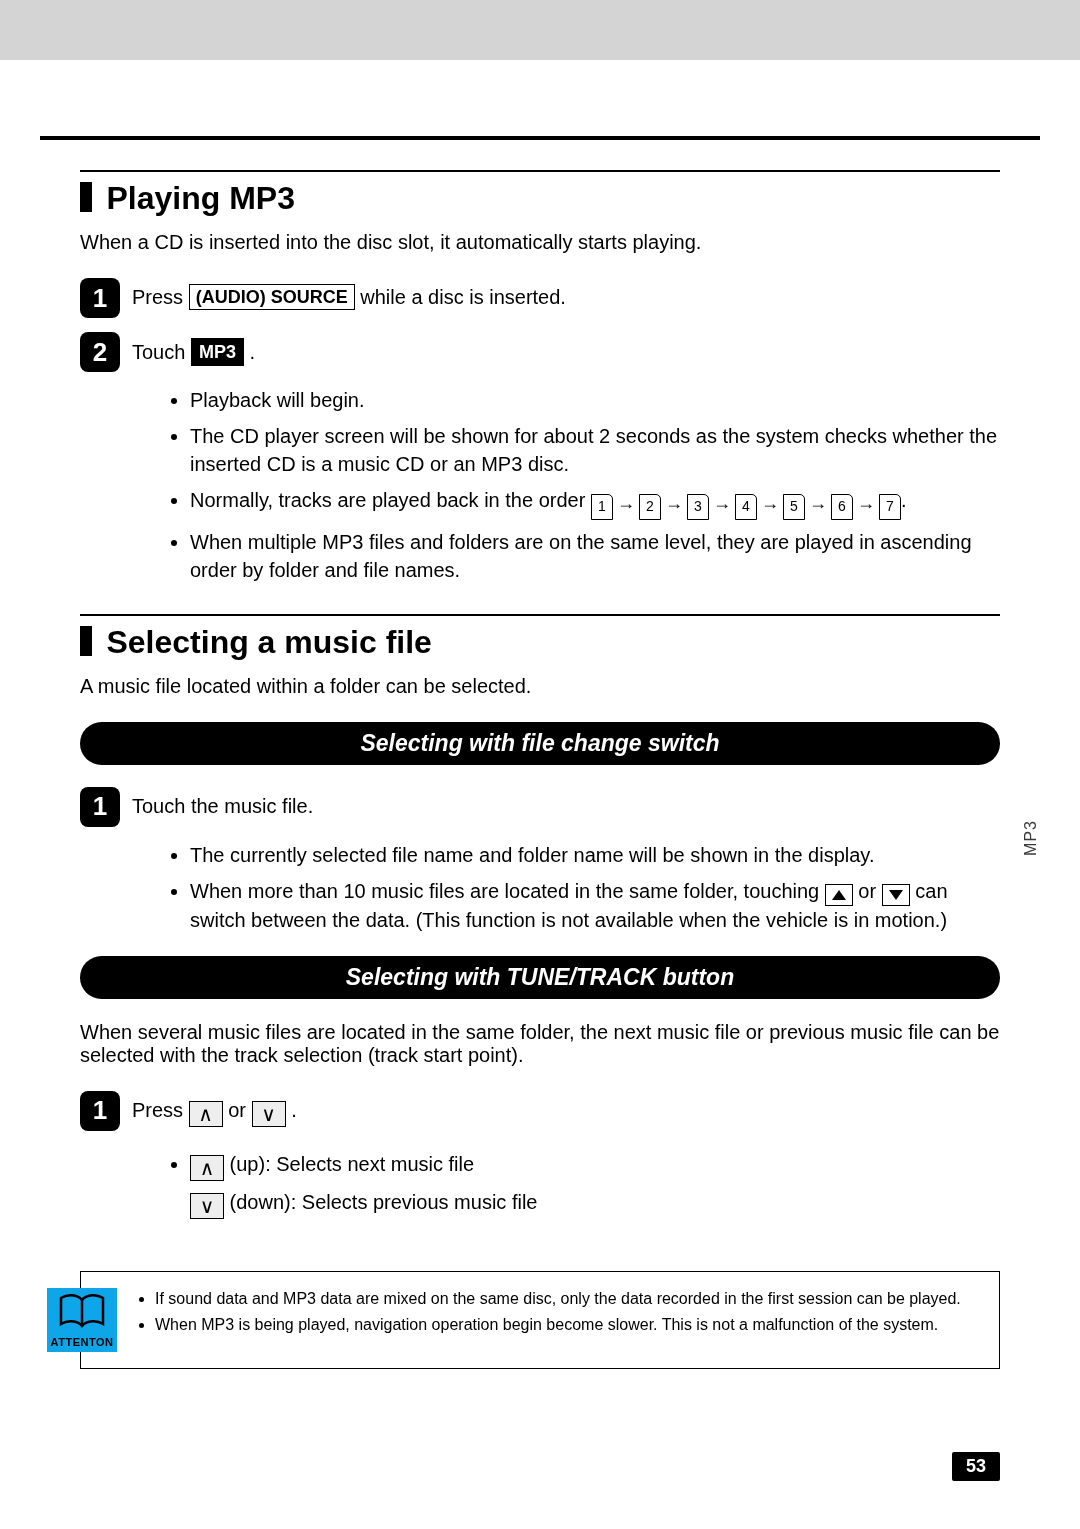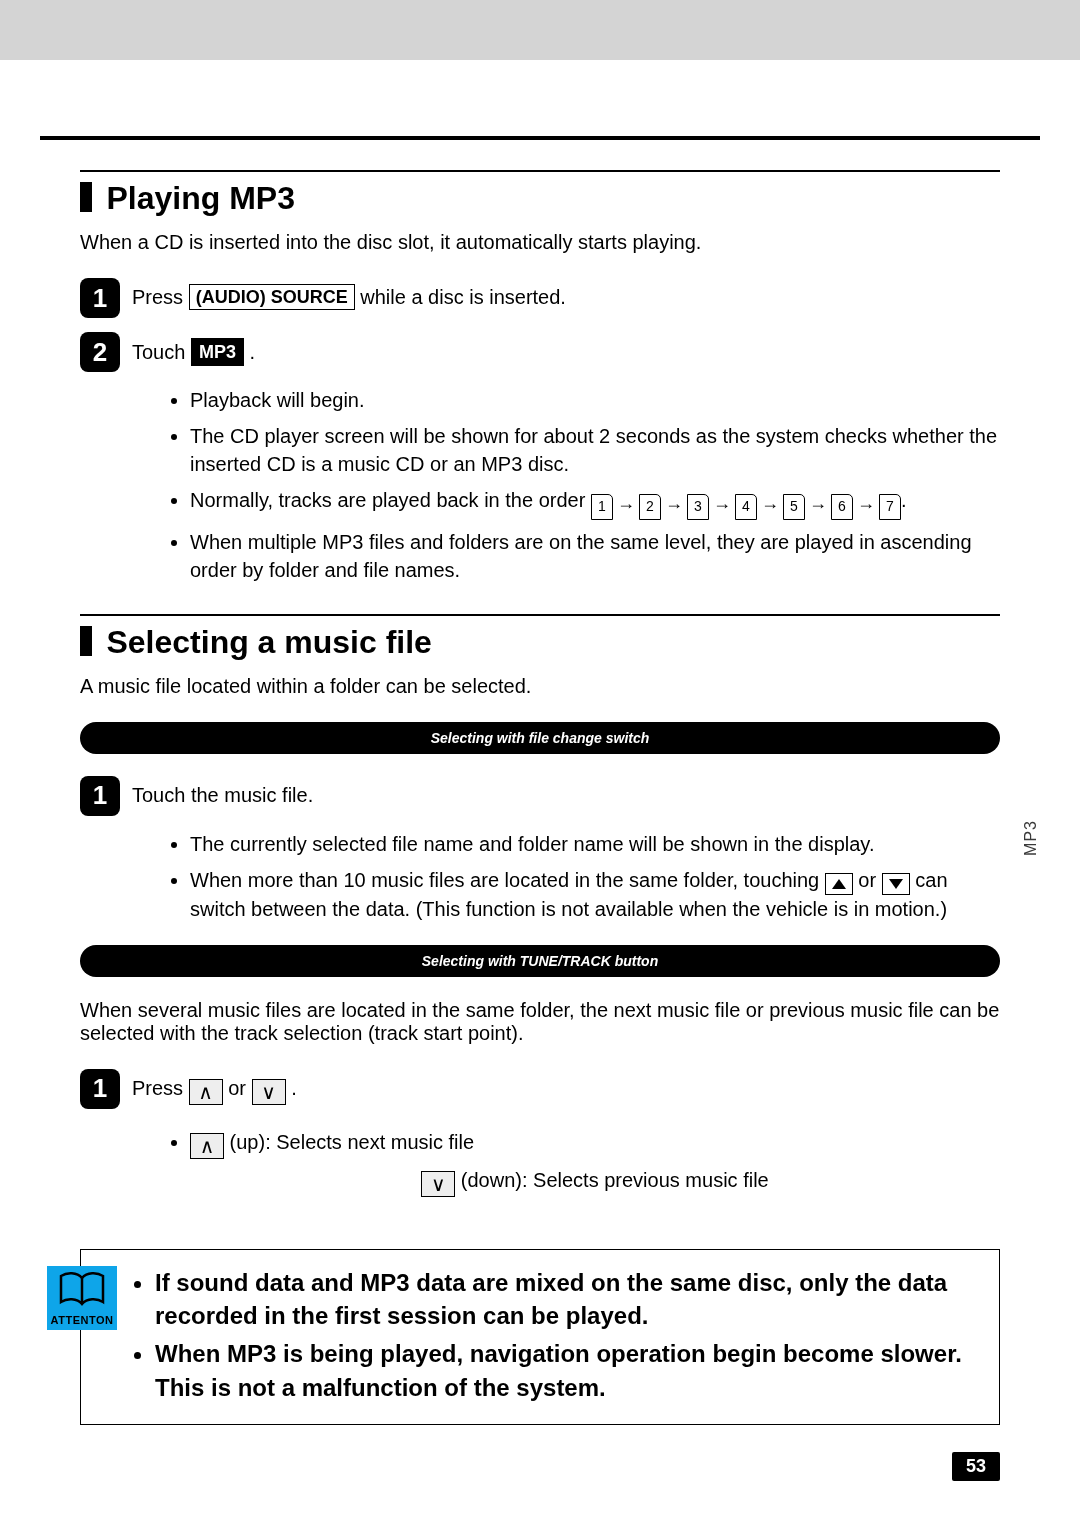--- a/index.html
+++ b/index.html
@@ -15,34 +15,34 @@
   .step { display: flex; align-items: flex-start; margin-bottom: 14px; }
   .step-num { width: 40px; height: 40px; background: #000; color: #fff; border-radius: 8px; display: flex; align-items: center; justify-content: center; font-size: 26px; font-weight: bold; margin-right: 12px; flex-shrink: 0; }
   .step-body { padding-top: 6px; font-size: 20px; line-height: 1.35; }
   .btn-outline { display: inline-block; border: 1px solid #000; padding: 0 6px; font-weight: bold; font-size: 18px; vertical-align: 1px; }
   .btn-solid { display: inline-block; background: #000; color: #fff; padding: 2px 8px; font-weight: bold; font-size: 18px; vertical-align: 1px; }
   ul.bullets { list-style: disc; margin-left: 110px; margin-top: 6px; margin-bottom: 4px; }
   ul.bullets li { font-size: 20px; line-height: 1.4; margin-bottom: 8px; }
   .track-order { white-space: nowrap; }
   .track-box { display: inline-flex; align-items: center; justify-content: center; border: 1.4px solid #000; width: 22px; height: 26px; font-size: 14px; position: relative; border-top-right-radius: 5px; vertical-align: -4px; }
   .arrow { display: inline-block; margin: 0 4px; font-size: 18px; vertical-align: -2px; }
-  .pill { background: #000; color: #fff; border-radius: 24px; padding: 8px 20px; text-align: center; font-style: italic; font-weight: bold; font-size: 14px; margin: 22px auto; width: 100%; }
+  .pill { background: #000; color: #fff; border-radius: 24px; padding: 8px 20px; text-align: center; font-style: italic; font-weight: bold; font-size: 23px; margin: 22px auto; width: 100%; }
   .updown-box { display: inline-flex; align-items: center; justify-content: center; border: 1.5px solid #000; width: 28px; height: 22px; background: #fff; vertical-align: -3px; }
   .updown-box svg { width: 16px; height: 12px; }
   .tune-btn { display: inline-flex; align-items: center; justify-content: center; border: 1px solid #000; background: #eee; width: 34px; height: 26px; vertical-align: -4px; font-size: 20px; }
   ul.tune-list { list-style: disc; margin-left: 110px; margin-top: 8px; }
   ul.tune-list li { font-size: 20px; line-height: 1.9; }
-  .no-bullet { list-style: none; text-align: center; }
+  .no-bullet { list-style: none; }
   .attention-box { border: 1px solid #000; display: flex; align-items: flex-start; padding: 16px; margin-top: 50px; position: relative; }
   .attention-icon { width: 70px; flex-shrink: 0; text-align: center; margin-left: -50px; margin-right: 20px; background:#0ea5e9; padding: 4px 0;}
   .attention-icon svg { width: 50px; height: 40px; }
   .attention-label { font-size: 11px; font-weight: bold; letter-spacing: 0.5px; }
   .attention-content { flex: 1; }
   .attention-content ul { list-style: disc; margin-left: 18px; }
-  .attention-content li { font-size: 24px; line-height: 1.4; margin-bottom: 4px; font-weight: bold; }
+  .attention-content li { font-size: 16px; line-height: 1.4; margin-bottom: 4px; }
   .side-tab { position: absolute; right: 40px; top: 820px; writing-mode: vertical-rl; transform: rotate(180deg); font-size: 16px; color: #3a3a3a; letter-spacing: 1px;}
   .page-num { position: absolute; right: 80px; bottom: 48px; background: #000; color: #fff; padding: 4px 14px; font-weight: bold; font-size: 18px; border-radius: 2px;}
   body { position: relative; }
 </style>
 </head>
 <body>
 
 <div class="top-gray"></div>
 <div class="black-rule"></div>
 

